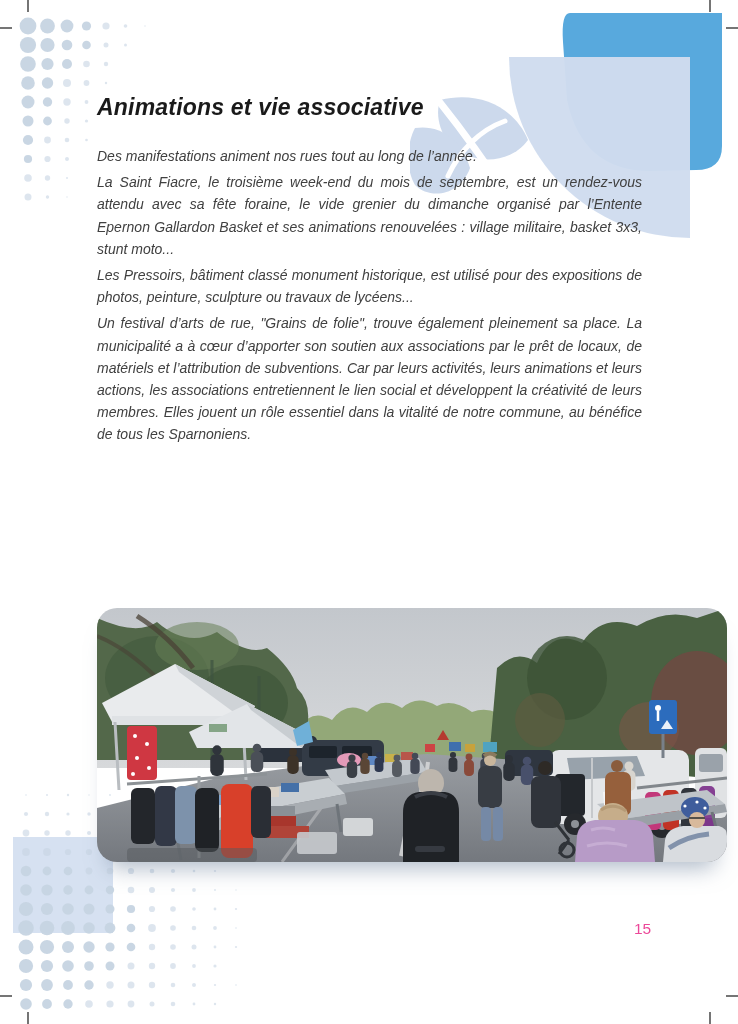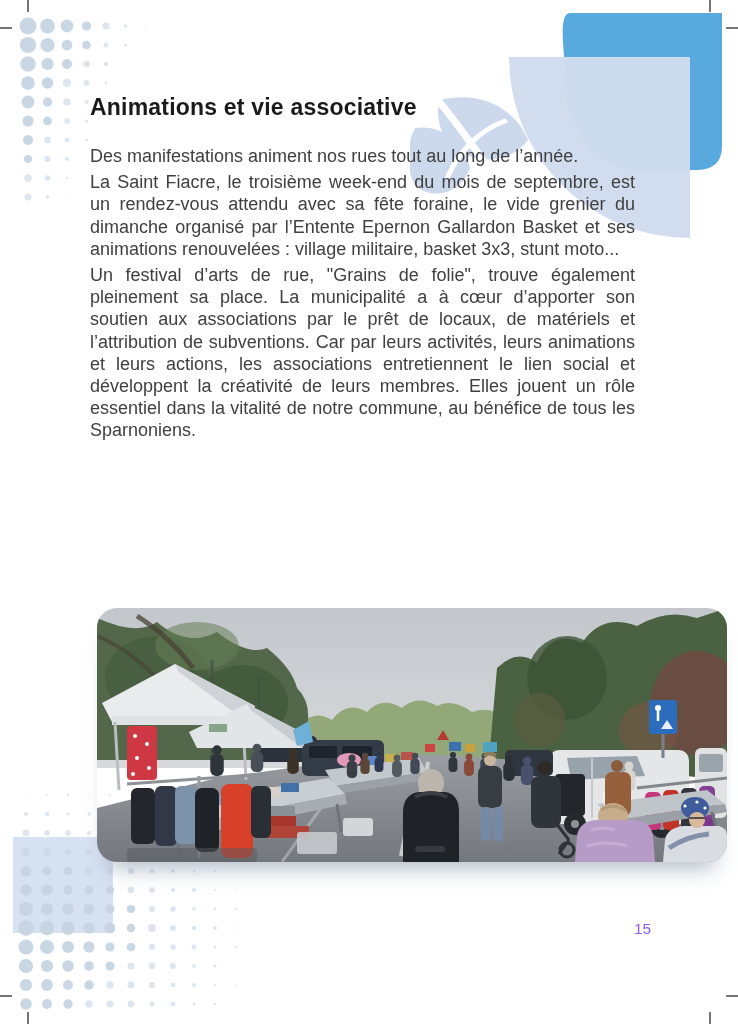--- a/index.html
+++ b/index.html
@@ -11,40 +11,40 @@
   
   .crop-marks{position:absolute;inset:0;width:738px;height:1024px;z-index:60;pointer-events:none;}
   .dots-tl{position:absolute;left:0;top:0;width:200px;height:230px;z-index:1;}
   .dots-bl{position:absolute;left:0;top:780px;width:260px;height:244px;z-index:2;}
   .corner-square{
     position:absolute;left:13px;top:837px;width:100px;height:96px;
     background:var(--light-blue,#cfdeed);opacity:.85;z-index:1;
   }
   .deco-tr{position:absolute;left:410px;top:0;width:328px;height:250px;z-index:1;}
   
-  .article{position:absolute;left:90px;top:94px;width:545px;z-index:10;}
+  .article{position:absolute;left:97px;top:94px;width:545px;z-index:10;font-style:italic;}
   .article h1{
     margin:0 0 24px 0;font-size:23px;font-weight:700;letter-spacing:.2px;
     color:var(--title-text,#1a1a1a);
   }
   .article p{
-    margin:0 0 4px 0;font-size:18px;line-height:22.2px;text-align:justify;
+    margin:0 0 4px 0;font-size:14px;line-height:22.2px;text-align:justify;
     color:var(--body-text,#404040);
   }
   
   .photo{
     position:absolute;left:97px;top:608px;width:630px;height:254px;margin:0;
     border-radius:20px;overflow:hidden;z-index:5;
     box-shadow:0 18px 22px -12px rgba(110,130,155,.55);
   }
   .photo svg{display:block;width:630px;height:254px;}
   
   .page-number{
     position:absolute;left:634px;top:920px;width:40px;text-align:left;
-    font-size:15.5px;color:#8b5cf6;z-index:10;
+    font-size:15.5px;color:#ec4899;z-index:10;
   }
 </style>
 </head>
 <body>
 
 <div class="page">
 
   <svg class="crop-marks" viewBox="0 0 738 1024">
     <g stroke="#3a3a3a" stroke-width="1.4">
       <path d="M28,0 V12"></path>
@@ -238,20 +238,21 @@
       <circle cx="173" cy="224" r="2.3" fill="#c6d4e2" fill-opacity="0.6"></circle>
       <circle cx="194" cy="224" r="1.4" fill="#c6d4e2" fill-opacity="0.6"></circle>
       <circle cx="215" cy="224" r="1.2" fill="#c6d4e2" fill-opacity="0.6"></circle>
     </svg>
 
   <main class="article">
     <h1>Animations et vie associative</h1>
     <div>
       <p>Des manifestations animent nos rues tout au long de l’année.</p>
       <p>La Saint Fiacre, le troisième week-end du mois de septembre, est un rendez-vous attendu avec sa fête foraine, le vide grenier du dimanche organisé par l’Entente Epernon Gallardon Basket et ses animations renouvelées : village militaire, basket 3x3, stunt moto...</p>
+      <p>Les Pressoirs, bâtiment classé monument historique, est utilisé pour des expositions de photos, peinture, sculpture ou travaux de lycéens...</p>
       <p>Un festival d’arts de rue, "Grains de folie", trouve également pleinement sa place. La municipalité a à cœur d’apporter son soutien aux associations par le prêt de locaux, de matériels et l’attribution de subventions. Car par leurs activités, leurs animations et leurs actions, les associations entretiennent le lien social et développent la créativité de leurs membres. Elles jouent un rôle essentiel dans la vitalité de notre commune, au bénéfice de tous les Sparnoniens.</p>
     </div>
   </main>
 
   <figure class="photo" aria-label="Vide-grenier dans la rue : barnums blancs, tables, portants de vêtements et visiteurs">
     <svg viewBox="0 0 630 254" preserveAspectRatio="none" role="img">
       <defs>
         <linearGradient id="sky" x1="0" y1="0" x2="0" y2="1">
           <stop offset="0" stop-color="#c3c7cc"></stop>
             <stop offset="1" stop-color="#d7d9db"></stop>

